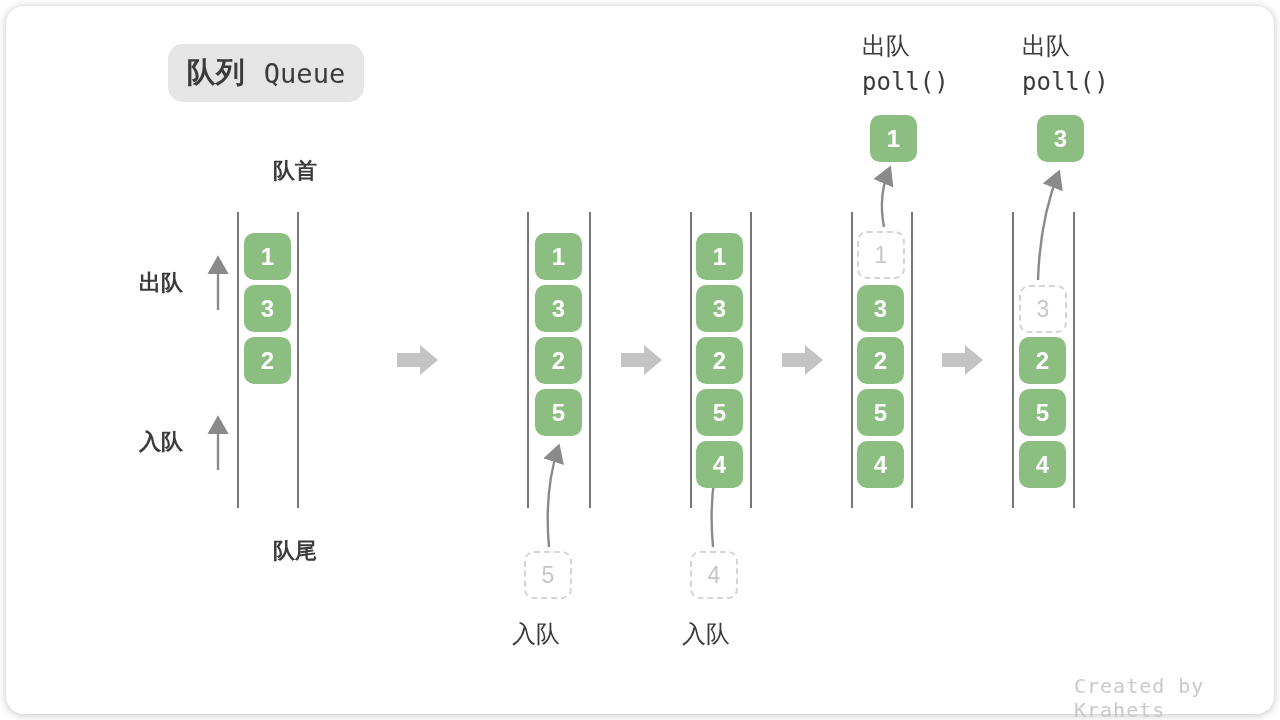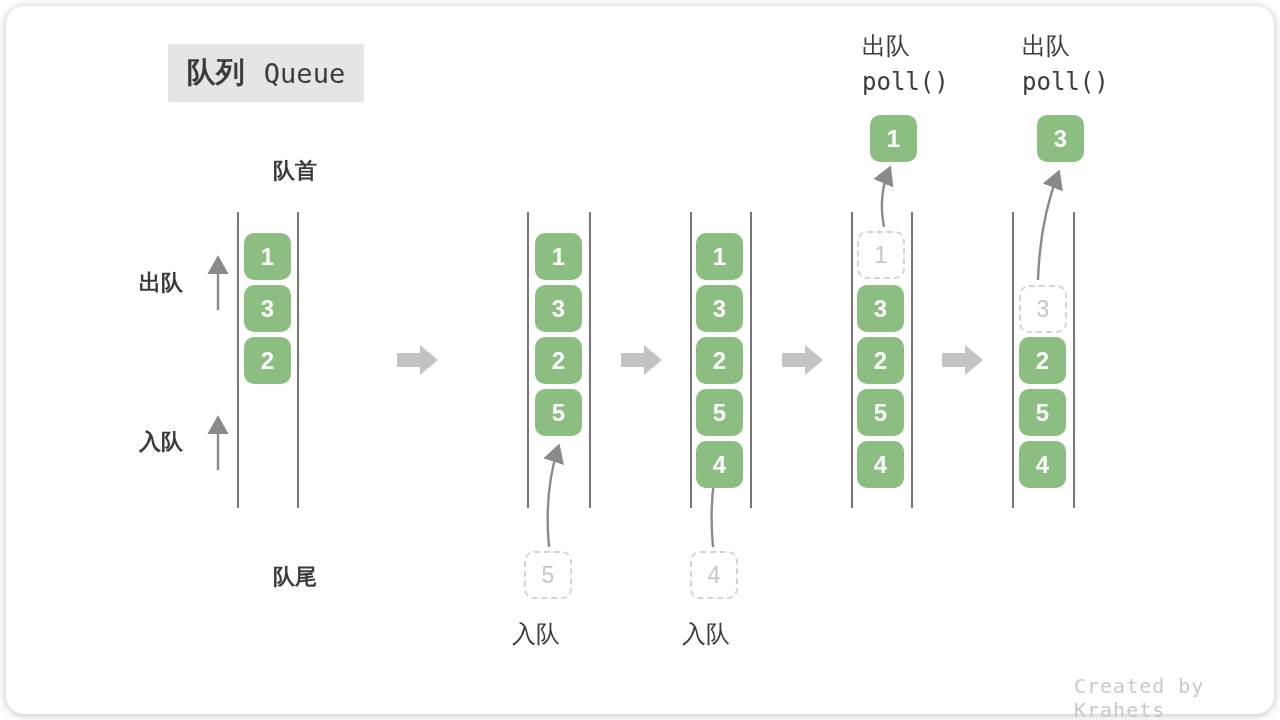--- a/index.html
+++ b/index.html
@@ -9,21 +9,21 @@
     color:var(--text_dark);
   }
   .card{
     position:absolute;inset:6px;background:#ffffff;border-radius:18px;
     box-shadow:0 1px 9px rgba(0,0,0,0.25);
   }
   .overlay{position:absolute;left:0;top:0;width:1280px;height:720px;pointer-events:none;}
 
   .title-box{
     position:absolute;left:168px;top:44px;width:196px;height:58px;
-    background:var(--title_bg);border-radius:2px;
+    background:var(--title_bg);border-radius:15px;
     display:flex;align-items:center;justify-content:center;gap:11px;
   }
   .title-zh{font-size:29px;font-weight:bold;color:var(--text_dark);}
   .title-en{font-family:"DejaVu Sans Mono","Liberation Mono",monospace;font-size:27px;color:var(--text_dark);margin-left:8px;}
 
   .vline{position:absolute;top:212px;width:2px;height:296px;background:var(--line_gray);}
 
   .cell{
     position:absolute;width:47px;height:47px;border-radius:10px;
     background:var(--cell_green);color:#ffffff;
@@ -79,21 +79,21 @@
       <polygon points="942,353 965,353 965,345 983,360 965,375 965,367 942,367"></polygon>
     </g>
   </svg>
 
   <div class="title-box">
     <span class="title-zh">队列</span>
     <span class="title-en">Queue</span>
   </div>
 
   <div class="pos-label" style="left:217px;top:156px">队首</div>
-  <div class="pos-label" style="left:217px;top:562px">队尾</div>
+  <div class="pos-label" style="left:217px;top:536px">队尾</div>
 
   <div class="side-label" style="left:139px;top:268px">出队</div>
   <div class="side-label" style="left:139px;top:427px">入队</div>
 
   <div>
     <div class="vline" style="left:237px"></div>
     <div class="vline" style="left:297px"></div>
     <div class="cell" style="left:244px;top:233px">1</div>
     <div class="cell" style="left:244px;top:285px">3</div>
     <div class="cell" style="left:244px;top:337px">2</div>

